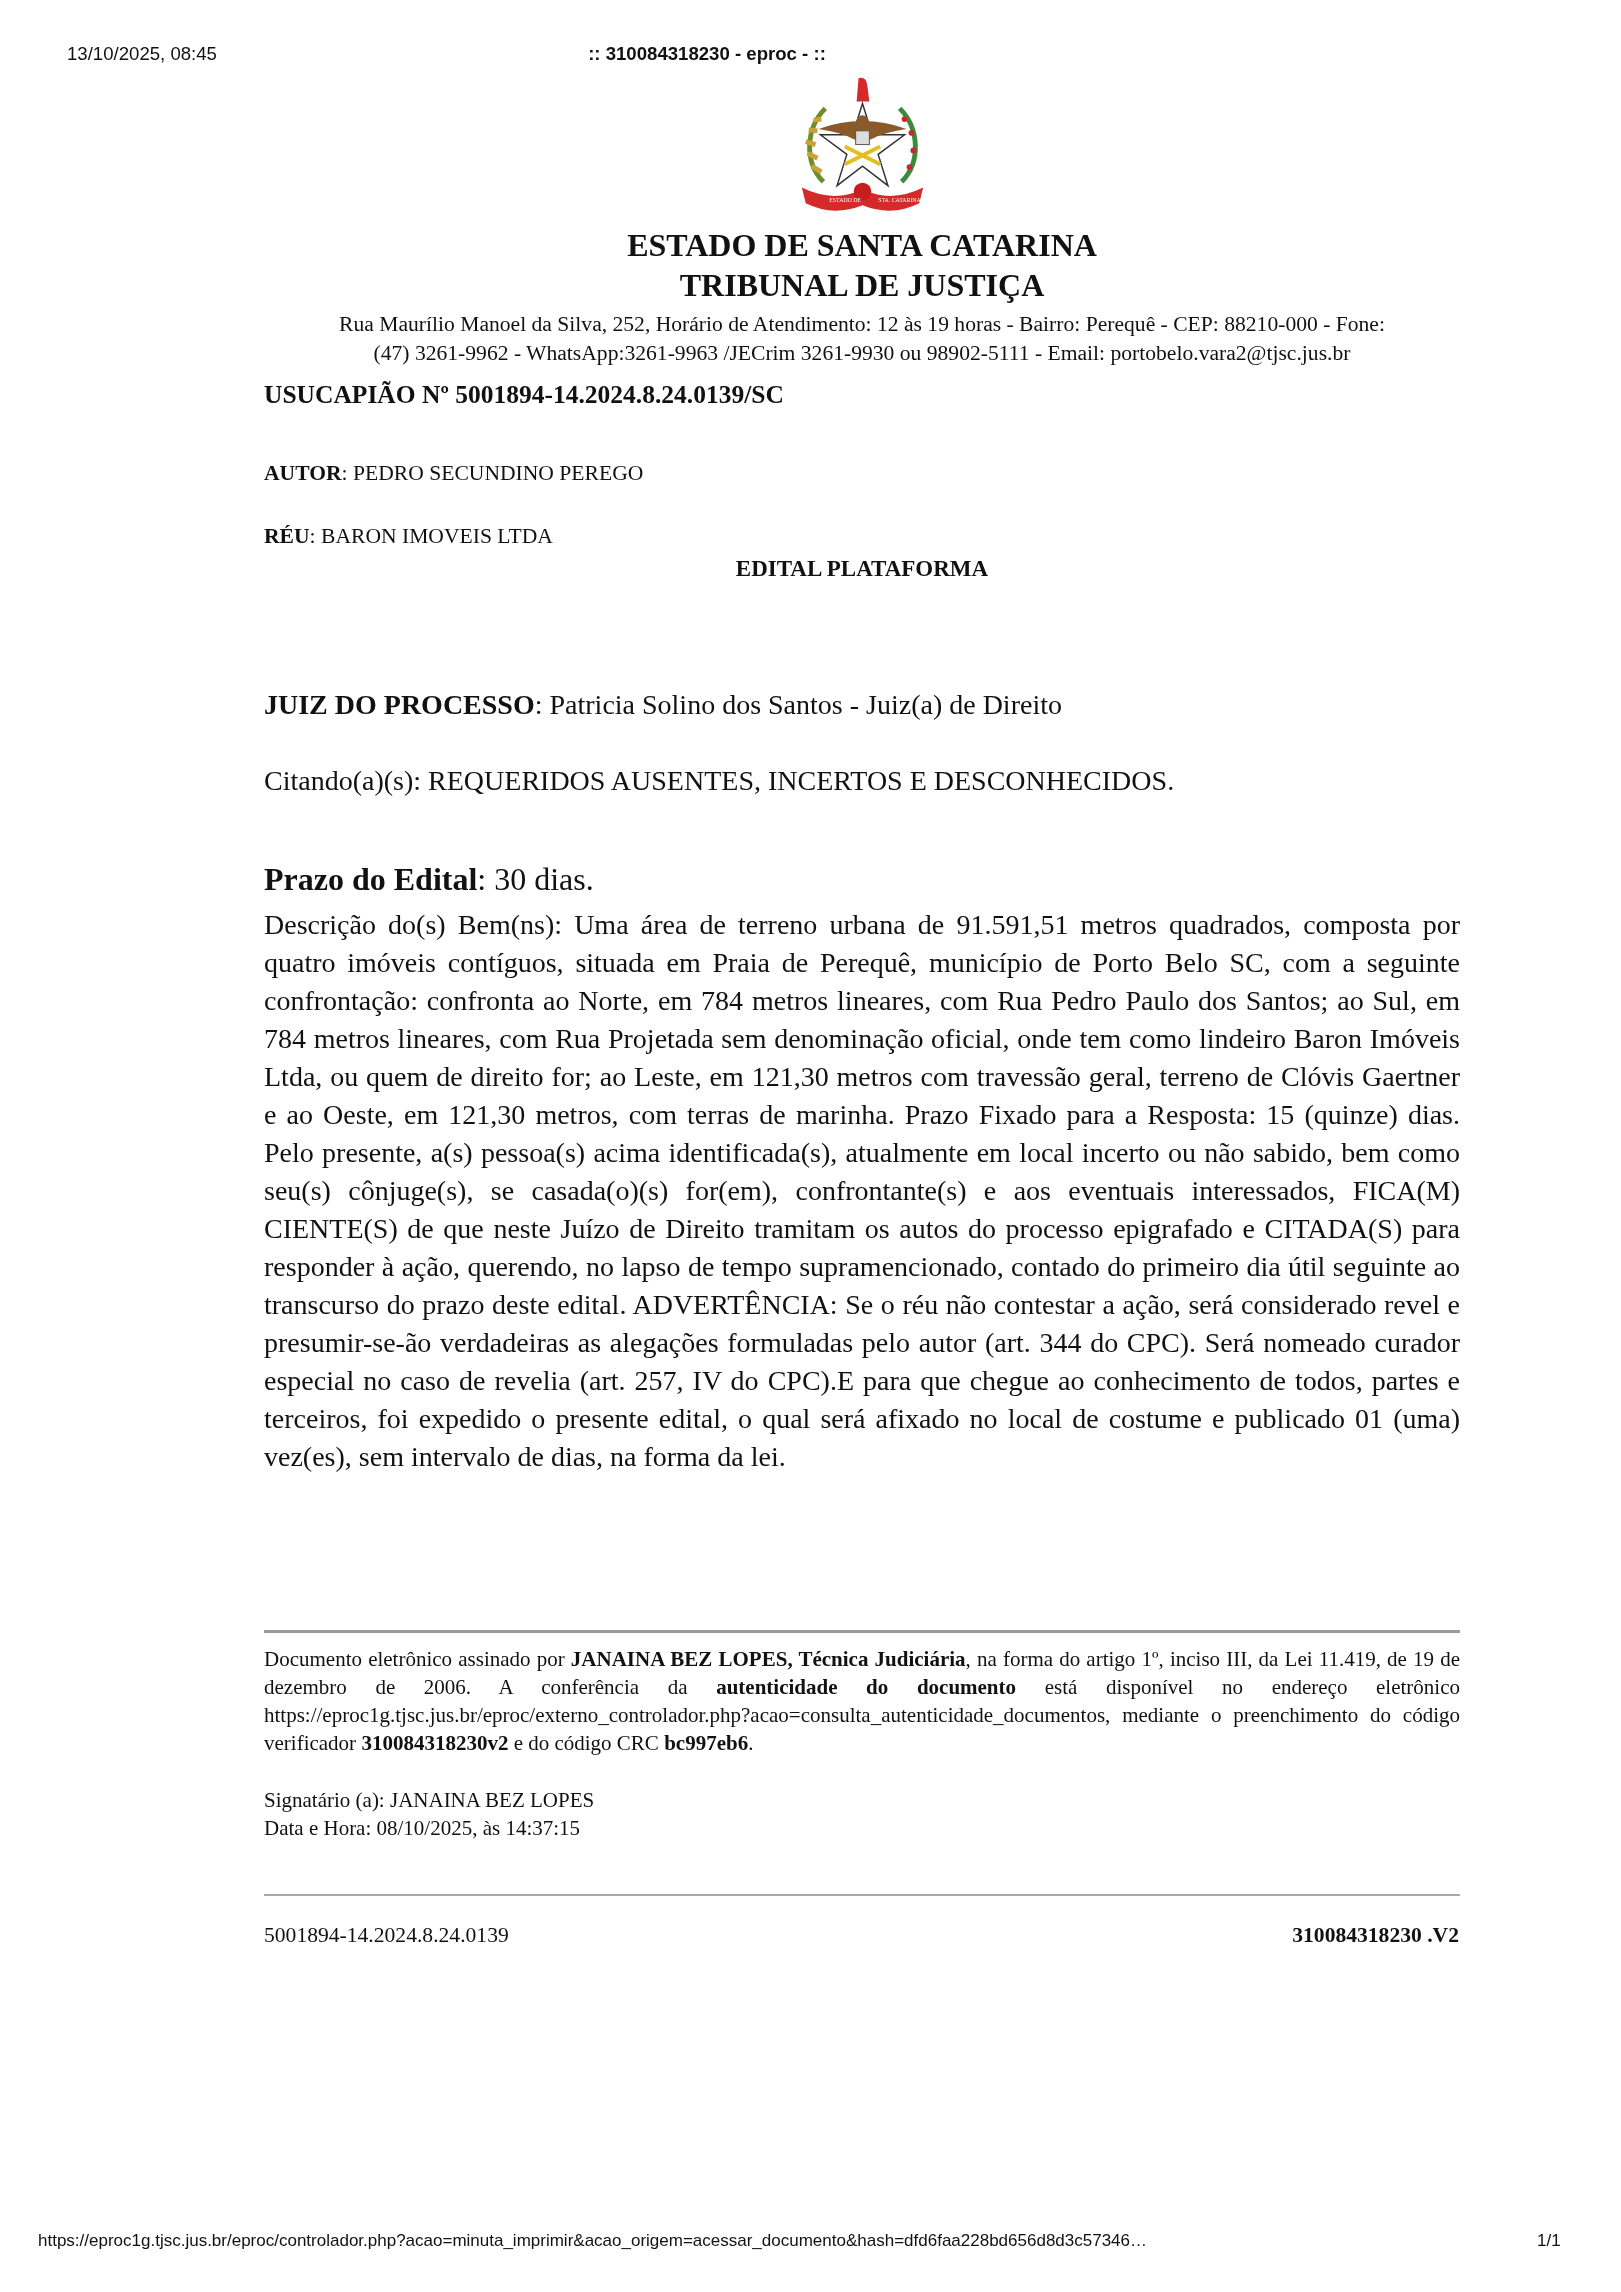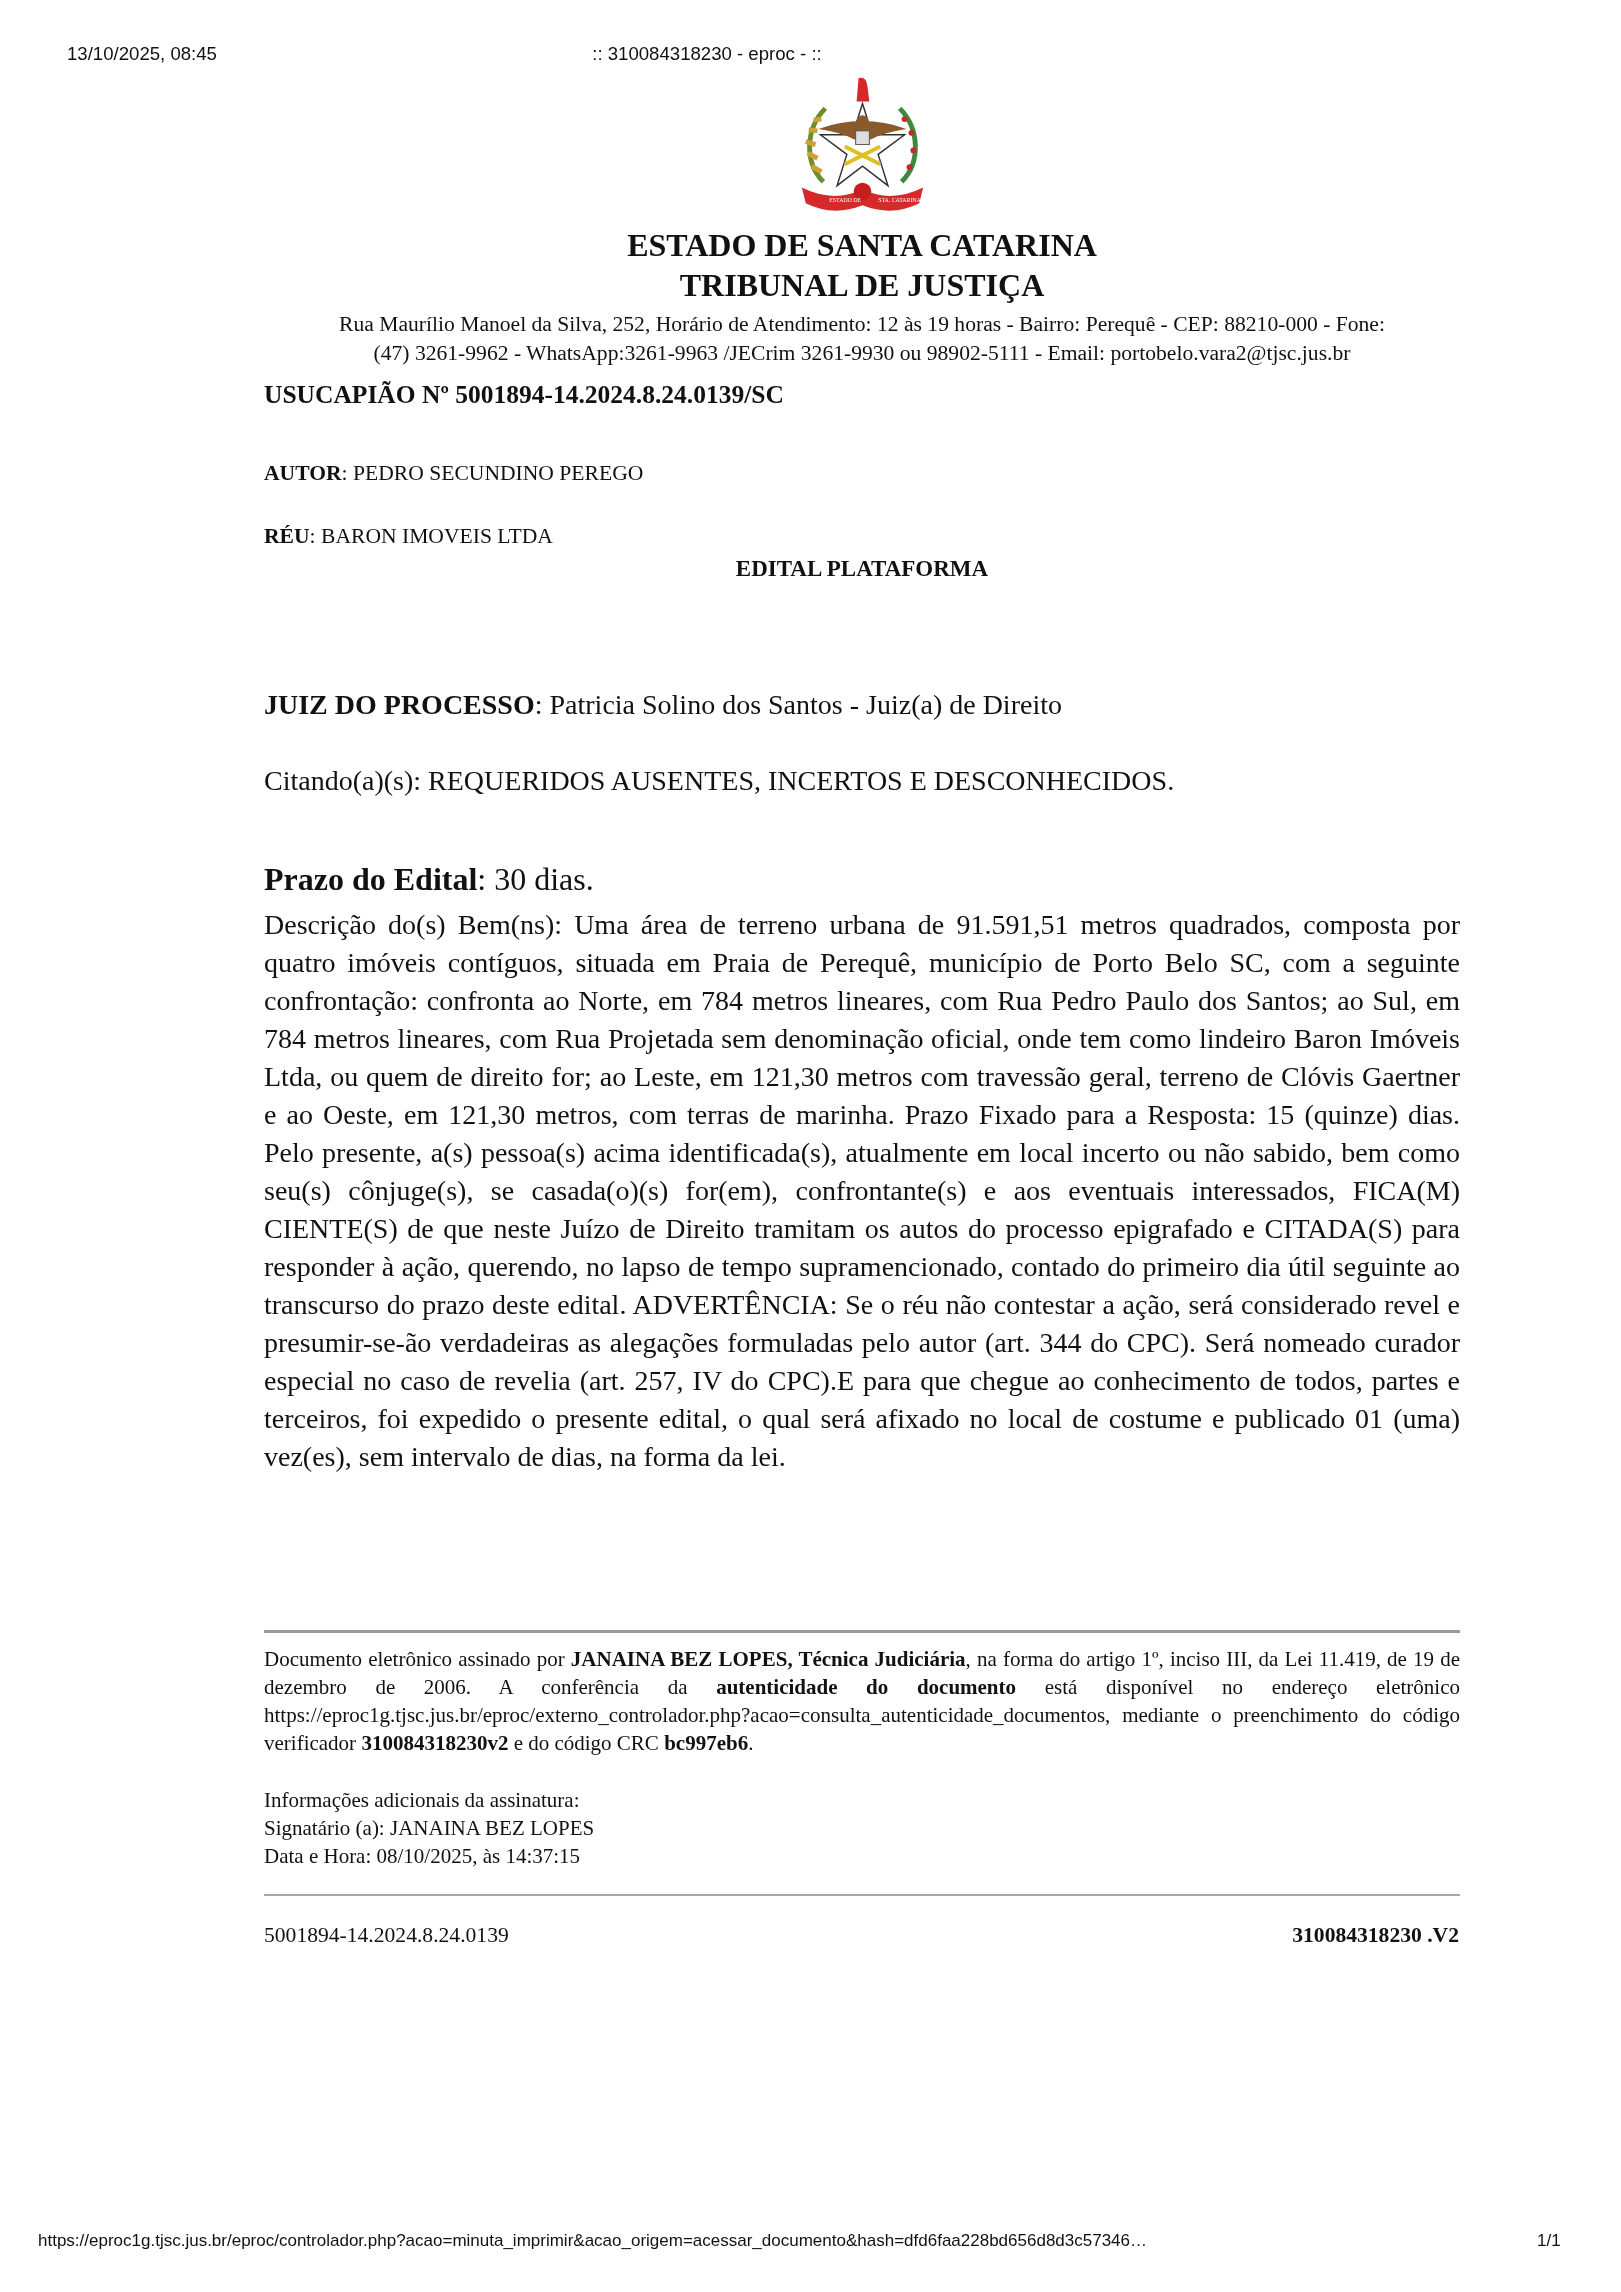--- a/index.html
+++ b/index.html
@@ -1,21 +1,21 @@
 <!DOCTYPE html>
 <html><head>
 <meta charset="utf-8">
 <style>
   html, body { margin: 0; padding: 0; background: #ffffff; }
   body { width: 1621px; height: 2293px; position: relative; overflow: hidden; color: #111; }
   .sans { font-family: "Liberation Sans", sans-serif; }
   .serif { font-family: "Liberation Serif", serif; }
 
   .print-header-left { position: absolute; left: 67px; top: 43px; font-size: 18.6px; }
-  .print-header-center { position: absolute; left: 0; width: 1414px; top: 43px; text-align: center; font-size: 18.6px; }
+  .print-header-center { position: absolute; left: 0; width: 1414px; top: 43px; text-align: center; font-size: 18.6px; font-weight: bold; }
   .print-footer-url { position: absolute; left: 38px; top: 2231px; font-size: 17px; white-space: nowrap; }
   .print-footer-page { position: absolute; left: 1537px; top: 2231px; font-size: 17px; }
 
   .crest { position: absolute; left: 794px; top: 74px; width: 137px; height: 147px; }
 
   .page { position: absolute; left: 264px; width: 1196px; }
   .h-state { top: 227px; text-align: center; font-weight: bold; font-size: 32px; line-height: 37px; left: 264px; width: 1196px; }
   .h-tribunal { top: 267px; }
   .address { top: 310px; text-align: center; font-size: 21.6px; line-height: 29px; }
 
@@ -105,21 +105,20 @@
 
 <div class="page serif body-text">Descrição do(s) Bem(ns): Uma área de terreno urbana de 91.591,51 metros quadrados, composta por quatro imóveis contíguos, situada em Praia de Perequê, município de Porto Belo SC, com a seguinte confrontação:  confronta ao Norte, em 784 metros lineares, com Rua Pedro Paulo dos Santos; ao Sul, em 784 metros lineares, com Rua Projetada sem denominação oficial, onde tem como lindeiro Baron Imóveis Ltda, ou quem de direito for; ao Leste, em 121,30 metros com travessão geral, terreno de Clóvis Gaertner e ao Oeste, em 121,30 metros, com terras de marinha. Prazo Fixado para a Resposta: 15 (quinze) dias. Pelo presente, a(s) pessoa(s) acima identificada(s), atualmente em local incerto ou não sabido, bem como seu(s) cônjuge(s), se casada(o)(s) for(em), confrontante(s) e aos eventuais interessados, FICA(M) CIENTE(S) de que neste Juízo de Direito tramitam os autos do processo epigrafado e CITADA(S) para responder à ação, querendo, no lapso de tempo supramencionado, contado do primeiro dia útil seguinte ao transcurso do prazo deste edital. ADVERTÊNCIA: Se o réu não contestar a ação, será considerado revel e presumir-se-ão verdadeiras as alegações formuladas pelo autor (art. 344 do CPC). Será nomeado curador especial no caso de revelia (art. 257, IV do CPC).E para que chegue ao conhecimento de todos, partes e terceiros, foi expedido o presente edital, o qual será afixado no local de costume e publicado 01 (uma) vez(es), sem intervalo de dias, na forma da lei.</div>
 
 <div class="rule rule-1"></div>
 
 <div class="page serif sig-text">
   <span>Documento eletrônico assinado por </span><b>JANAINA BEZ LOPES, Técnica Judiciária</b><span>, na forma do artigo 1º, inciso III, da Lei 11.419, de 19 de dezembro de 2006. A conferência da </span><b>autenticidade do documento</b><span> está disponível no endereço eletrônico https://eproc1g.tjsc.jus.br/eproc/externo_controlador.php?acao=consulta_autenticidade_documentos, mediante o preenchimento do código verificador </span><b>310084318230v2</b><span> e do código CRC </span><b>bc997eb6</b><span>.</span>
 </div>
 
 <div class="page serif sig-info">
-  <div>Informações adicionais da assinatura:</div>
   <div>Signatário (a): JANAINA BEZ LOPES</div>
   <div>Data e Hora: 08/10/2025, às 14:37:15</div>
 </div>
 
 <div class="rule rule-2"></div>
 
 <div class="footer-proc serif">5001894-14.2024.8.24.0139</div>
 <div class="footer-ver serif">310084318230 .V2</div>
 
 <div class="print-footer-url sans">https://eproc1g.tjsc.jus.br/eproc/controlador.php?acao=minuta_imprimir&amp;acao_origem=acessar_documento&amp;hash=dfd6faa228bd656d8d3c57346…</div>

